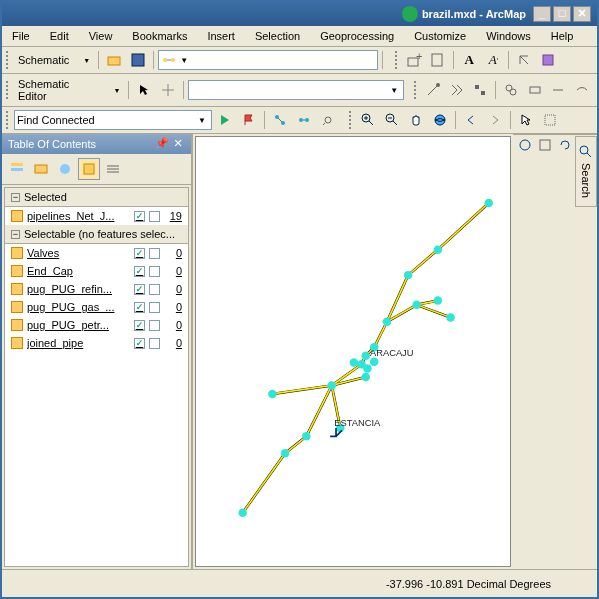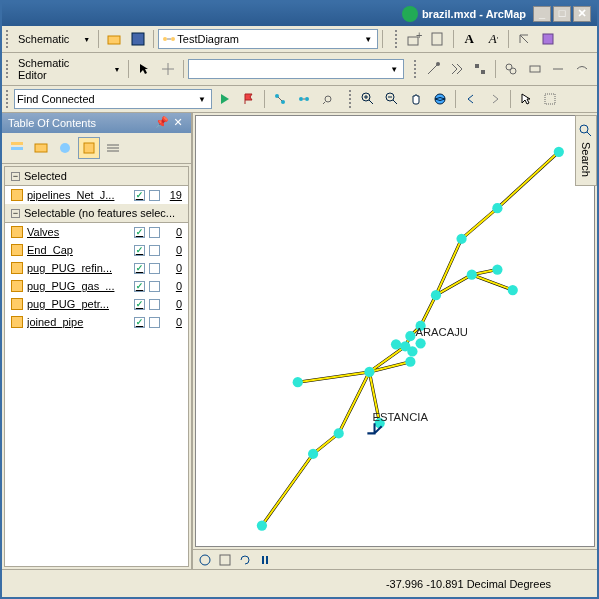--- a/index.html
+++ b/index.html
@@ -31,21 +31,21 @@
 .toc-tbtn { width: 22px; height: 22px; border: 1px solid transparent; cursor: pointer; display: flex; align-items: center; justify-content: center; }
 .toc-tbtn.active { border: 1px solid #7f9db9; background: #ffe8a6; }
 .toc-body { flex: 1; background: white; border: 1px solid #aca899; margin: 2px; overflow: auto; }
 .toc-section { background: #ece9d8; padding: 3px 6px; border-bottom: 1px solid #aca899; display: flex; align-items: center; gap: 4px; }
 .toc-collapse { width: 9px; height: 9px; border: 1px solid #888; text-align: center; line-height: 7px; font-size: 9px; cursor: pointer; }
 .toc-row { padding: 3px 6px; display: flex; align-items: center; gap: 4px; white-space: nowrap; text-decoration: underline; }
 .toc-icon { width: 12px; height: 12px; background: #fc6; border: 1px solid #c80; flex-shrink: 0; }
 .toc-label { flex: 1; overflow: hidden; text-overflow: ellipsis; }
 .toc-chk { width: 11px; height: 11px; border: 1px solid #7f9db9; background: white; cursor: pointer; flex-shrink: 0; display: flex; align-items: center; justify-content: center; color: #2a6; font-size: 9px; font-weight: bold; }
 .toc-cnt { width: 18px; text-align: right; }
-.map-right { flex: 1; display: flex; flex-direction: column; position: relative; }
+.map-right { flex: 1; display: flex; flex-direction: row; position: relative; }
 .map-canvas { flex: 1; background: white; border: 1px solid #888; margin: 2px; position: relative; overflow: hidden; }
 .map-svg { width: 100%; height: 100%; }
 .map-bottom { height: 20px; display: flex; align-items: center; padding: 0 4px; gap: 4px; border-top: 1px solid #aca899; }
 .map-bot-btn { width: 16px; height: 16px; cursor: pointer; display: flex; align-items: center; justify-content: center; }
 .statusbar { height: 28px; background: #ece9d8; border-top: 1px solid #aca899; display: flex; align-items: center; padding: 0 6px; }
 .status-coords { margin-left: auto; margin-right: 40px; }
 .side-tab { position: absolute; right: 0; top: 2px; width: 22px; background: #ece9d8; border: 1px solid #aca899; writing-mode: vertical-rl; padding: 8px 2px; cursor: pointer; display: flex; align-items: center; gap: 4px; }
 .side-tab-icon { width: 14px; height: 14px; writing-mode: horizontal-tb; }
 </style>
 </head>
@@ -57,20 +57,32 @@
       <div class="titlebar-icon"></div>
       <span class="titlebar-title">brazil.mxd - ArcMap</span>
     </div>
     <div class="titlebar-buttons">
       <div class="tb-btn">_</div>
       <div class="tb-btn">□</div>
       <div class="tb-btn">✕</div>
     </div>
   </div>
 
+  <div class="menubar">
+    <span class="menu-item">File</span>
+    <span class="menu-item">Edit</span>
+    <span class="menu-item">View</span>
+    <span class="menu-item">Bookmarks</span>
+    <span class="menu-item">Insert</span>
+    <span class="menu-item">Selection</span>
+    <span class="menu-item">Geoprocessing</span>
+    <span class="menu-item">Customize</span>
+    <span class="menu-item">Windows</span>
+    <span class="menu-item">Help</span>
+  </div>
 
   <div class="toolbar">
     <div class="tb-grip"></div>
     <span class="tb-label">
         <span>Schematic</span>
         <span class="tb-drop">▼</span>
       </span>
     <div class="tb-sep"></div>
     <div class="tb-btn2">
         <svg width="16" height="16">
@@ -82,21 +94,20 @@
           <rect x="2" y="2" width="12" height="12" fill="#46a" stroke="#024"></rect>
         </svg>
       </div>
     <div class="tb-sep"></div>
     <div class="tb-combo" style="width:220px">
       <svg width="16" height="14">
           <circle cx="4" cy="7" r="2" fill="#fc6"></circle>
           <circle cx="12" cy="7" r="2" fill="#fc6"></circle>
           <line x1="6" y1="7" x2="10" y2="7" stroke="#888"></line>
         </svg>
-      <input style="flex: 1 1 0%;" value="TestDiagram">
       <span class="tb-combo-arrow">▼</span>
     </div>
     <div class="tb-sep"></div>
     <div class="tb-grip" style="margin-left:8px"></div>
     <div class="tb-btn2">
         <svg width="16" height="16">
           <rect x="2" y="6" width="10" height="8" fill="none" stroke="#666"></rect>
           <text x="10" y="8" font-size="10" fill="#666">+</text>
         </svg>
       </div>

